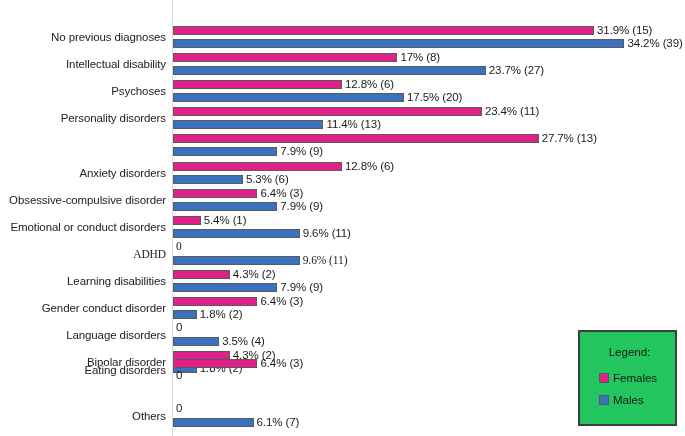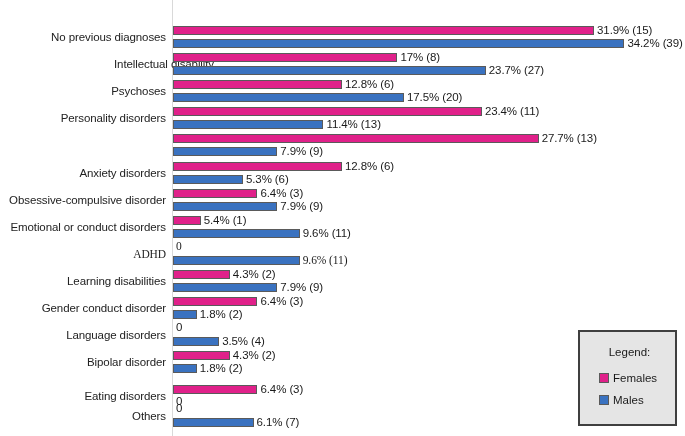--- a/index.html
+++ b/index.html
@@ -94,21 +94,21 @@
   }
 
   
   .legend-box {
     position: absolute;
     left: 578px;
     top: 330px;
     width: 99px;
     height: 96px;
     border: 2px solid #3f3f3f;
-    background: #e5e5e5;
+    background: #22c55e;
     box-sizing: border-box;
   }
   .legend-title {
     position: absolute;
     left: 0;
     top: 14px;
     width: 99px;
     text-align: center;
     font-size: 11.5px;
     color: #1a1a1a;
@@ -151,21 +151,21 @@
         <div class="bar-line" style="top: 0px; width: 512px;">
           <div class="bar females" style="width: 421.08px;"></div>
           <span class="bar-value" style="left: 424.08px;">31.9% (15)</span>
         </div>
         <div class="bar-line" style="top: 13px; width: 512px;">
           <div class="bar males" style="width: 451.44px;"></div>
           <span class="bar-value" style="left: 454.44px;">34.2% (39)</span>
         </div>
       </div>
       <div class="cat-row" style="top: 53.1px; height: 22px;">
-        <div class="cat-label" style="top: 5px; padding-left: 48px;">Intellectual disability</div>
+        <div class="cat-label" style="top: 5px;">Intellectual disability</div>
         <div class="bar-line" style="top: 0px; width: 512px;">
           <div class="bar females" style="width: 224.4px;"></div>
           <span class="bar-value" style="left: 227.4px;">17% (8)</span>
         </div>
         <div class="bar-line" style="top: 13px; width: 476px;">
           <div class="bar males" style="width: 312.84px;"></div>
           <span class="bar-value" style="left: 315.84px;">23.7% (27)</span>
         </div>
       </div>
       <div class="cat-row" style="top: 80.2px; height: 22px;">
@@ -279,21 +279,21 @@
         <div class="cat-label" style="top: 5px;">Bipolar disorder</div>
         <div class="bar-line" style="top: 0px; width: 512px;">
           <div class="bar females" style="width: 56.76px;"></div>
           <span class="bar-value" style="left: 59.76px;">4.3% (2)</span>
         </div>
         <div class="bar-line" style="top: 13px; width: 512px;">
           <div class="bar males" style="width: 23.76px;"></div>
           <span class="bar-value" style="left: 26.76px;">1.8% (2)</span>
         </div>
       </div>
-      <div class="cat-row" style="top: 385px; height: 22px;">
+      <div class="cat-row" style="top: 359px; height: 22px;">
         <div class="cat-label" style="top: 5px;">Eating disorders</div>
         <div class="bar-line" style="top: 0px; width: 512px;">
           <div class="bar females" style="width: 84.48px;"></div>
           <span class="bar-value" style="left: 87.48px;">6.4% (3)</span>
         </div>
         <div class="bar-line zero" style="top: 13px; width: 512px;">
           <span class="bar-value" style="left: 3px;">0</span>
         </div>
       </div>
       <div class="cat-row" style="top: 405.4px; height: 22px;">

